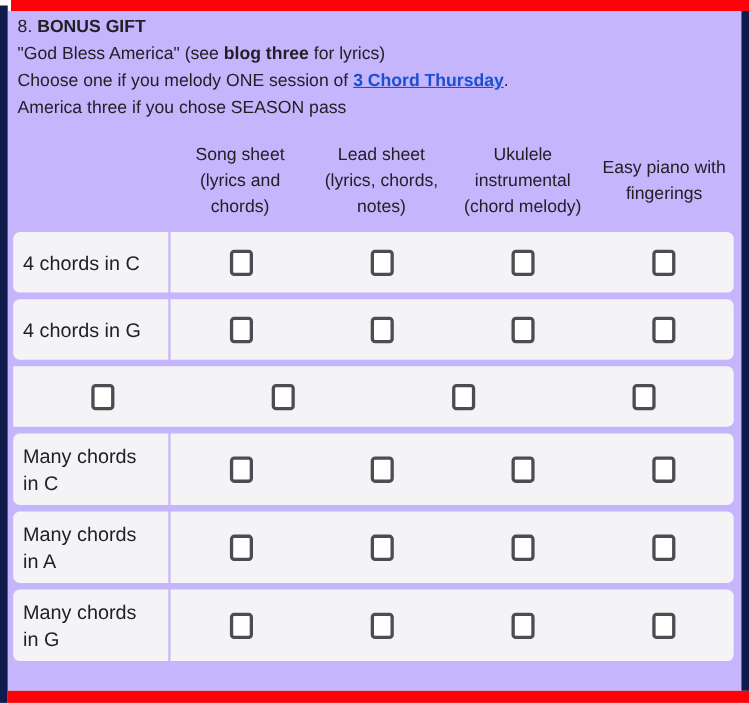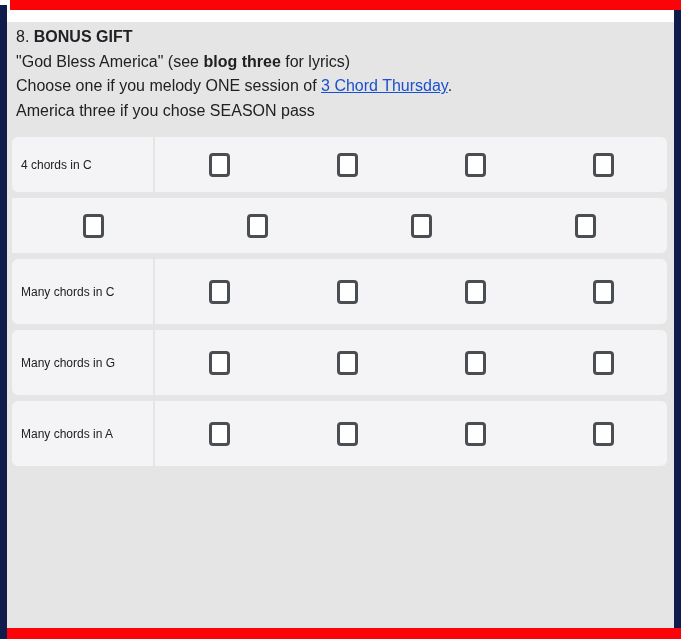--- a/index.html
+++ b/index.html
@@ -11,50 +11,50 @@
     overflow:hidden;
     font-family:"Liberation Sans", sans-serif;
     color:#202124;
   }
   
   .bar-top    { position:absolute; left:10px; right:0; top:0; height:10px; background:#fa040a; }
   .edge-left  { position:absolute; left:0; top:5px; bottom:0; width:7px; background:#0f1c4b; }
   .edge-right { position:absolute; right:0; top:10px; height:618px; width:7px; background:#0f1c4b; }
   .bar-bottom { position:absolute; left:7px; right:0; top:628px; height:11px; background:#fa040a; }
 
-  .content { position:absolute; left:7px; top:22px; width:667px; height:618px; background:#e5e5e5; }
+  .content { position:absolute; left:7px; top:10px; width:667px; height:618px; background:#c4b5fd; }
 
   
   .qtext { padding:3px 0 0 9px; font-size:16px; line-height:24.6px; }
   .qtext .bold { font-weight:bold; }
-  .qtext a.link { color:#1b4fcf; font-weight:normal; text-decoration:underline; cursor:pointer; }
+  .qtext a.link { color:#1b4fcf; font-weight:bold; text-decoration:underline; cursor:pointer; }
 
   
   .grid { margin:14px 0 0 5px; width:655px; }
   .grid-header { display:flex; column-gap:2px; height:80px; align-items:center; margin-bottom:6px; }
   .grid-header .spacer { width:141px; flex:none; }
   .col-head {
     flex:1; text-align:center; font-size:16px; line-height:24px;
     padding:0 6px; color:#202124;
   }
   .grow { display:flex; column-gap:2px; margin-bottom:6px; }
   .grow .label-cell {
     width:141px; flex:none; background:#f4f4f6;
     border-radius:6px 0 0 6px;
     display:flex; align-items:center;
     padding:0 10px 0 9px;
-    font-size:12px; line-height:24px;
+    font-size:18px; line-height:24px;
   }
   .grow .cells {
     flex:1; background:#f4f4f6; border-radius:0 6px 6px 0;
     display:flex;
   }
   .grow .cell { flex:1; display:flex; align-items:center; justify-content:center; }
   .h55 { height:55px; }
-  .h65 { height:65px;text-align:right; }
+  .h65 { height:65px; }
   .cb {
     width:21px; height:24px;
     background:#ffffff;
     border:3px solid #4a4d52;
     border-radius:4px;
     cursor:pointer;
   }
 </style>
 </head>
 <body>
@@ -65,39 +65,63 @@
 
     <div class="qtext">
       <div><span>8.</span> <span class="bold">BONUS GIFT</span></div>
       <div><span>"God Bless America" (see </span><span class="bold">blog three</span><span> for lyrics)</span></div>
       <div><span>Choose one if you melody ONE session of </span><a class="link">3 Chord Thursday</a><span>.</span></div>
       <div>America three if you chose SEASON pass</div>
     </div>
 
     <div class="grid">
 
+      <div class="grid-header">
+        <div class="spacer"></div>
+        <div class="col-head">Song sheet (lyrics and chords)</div>
+        <div class="col-head">Lead sheet (lyrics, chords, notes)</div>
+        <div class="col-head">Ukulele instrumental (chord melody)</div>
+        <div class="col-head">Easy piano with fingerings</div>
+      </div>
 
       <div class="grow h55">
         <div class="label-cell">4 chords in C</div>
         <div class="cells">
           <div class="cell">
               <div class="cb"></div>
             </div>
           <div class="cell">
               <div class="cb"></div>
             </div>
           <div class="cell">
               <div class="cb"></div>
             </div>
           <div class="cell">
               <div class="cb"></div>
             </div>
         </div>
       </div>
 
+      <div class="grow h55">
+        <div class="label-cell">4 chords in G</div>
+        <div class="cells">
+          <div class="cell">
+              <div class="cb"></div>
+            </div>
+          <div class="cell">
+              <div class="cb"></div>
+            </div>
+          <div class="cell">
+              <div class="cb"></div>
+            </div>
+          <div class="cell">
+              <div class="cb"></div>
+            </div>
+        </div>
+      </div>
 
       <div class="grow h55">
         <div class="cells">
           <div class="cell">
               <div class="cb"></div>
             </div>
           <div class="cell">
               <div class="cb"></div>
             </div>
           <div class="cell">
@@ -121,39 +145,39 @@
           <div class="cell">
               <div class="cb"></div>
             </div>
           <div class="cell">
               <div class="cb"></div>
             </div>
         </div>
       </div>
 
       <div class="grow h65">
+        <div class="label-cell">Many chords in A</div>
+        <div class="cells">
+          <div class="cell">
+              <div class="cb"></div>
+            </div>
+          <div class="cell">
+              <div class="cb"></div>
+            </div>
+          <div class="cell">
+              <div class="cb"></div>
+            </div>
+          <div class="cell">
+              <div class="cb"></div>
+            </div>
+        </div>
+      </div>
+
+      <div class="grow h65">
         <div class="label-cell">Many chords in G</div>
-        <div class="cells">
-          <div class="cell">
-              <div class="cb"></div>
-            </div>
-          <div class="cell">
-              <div class="cb"></div>
-            </div>
-          <div class="cell">
-              <div class="cb"></div>
-            </div>
-          <div class="cell">
-              <div class="cb"></div>
-            </div>
-        </div>
-      </div>
-
-      <div class="grow h65">
-        <div class="label-cell">Many chords in A</div>
         <div class="cells">
           <div class="cell">
               <div class="cb"></div>
             </div>
           <div class="cell">
               <div class="cb"></div>
             </div>
           <div class="cell">
               <div class="cb"></div>
             </div>

